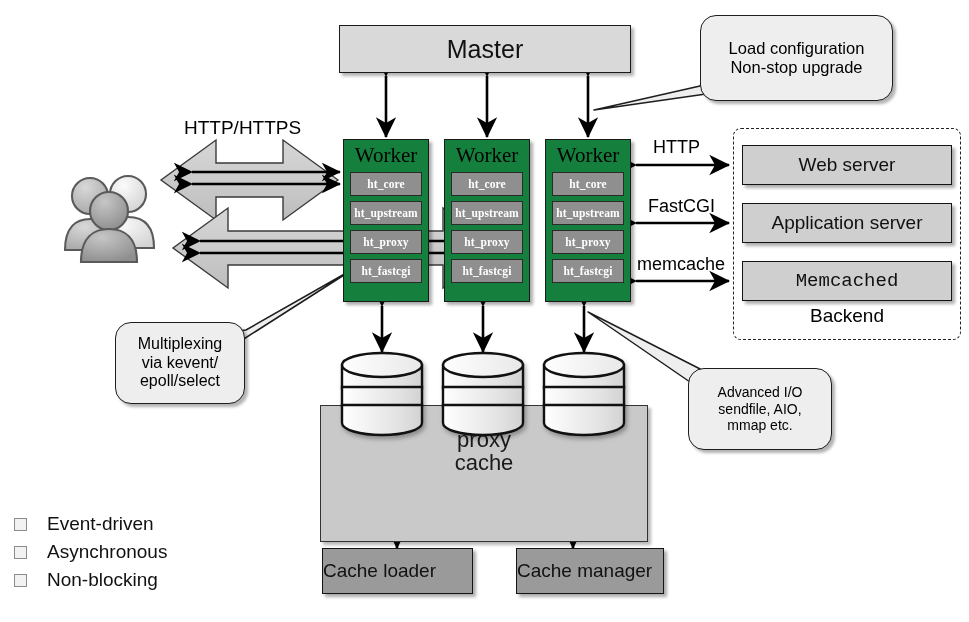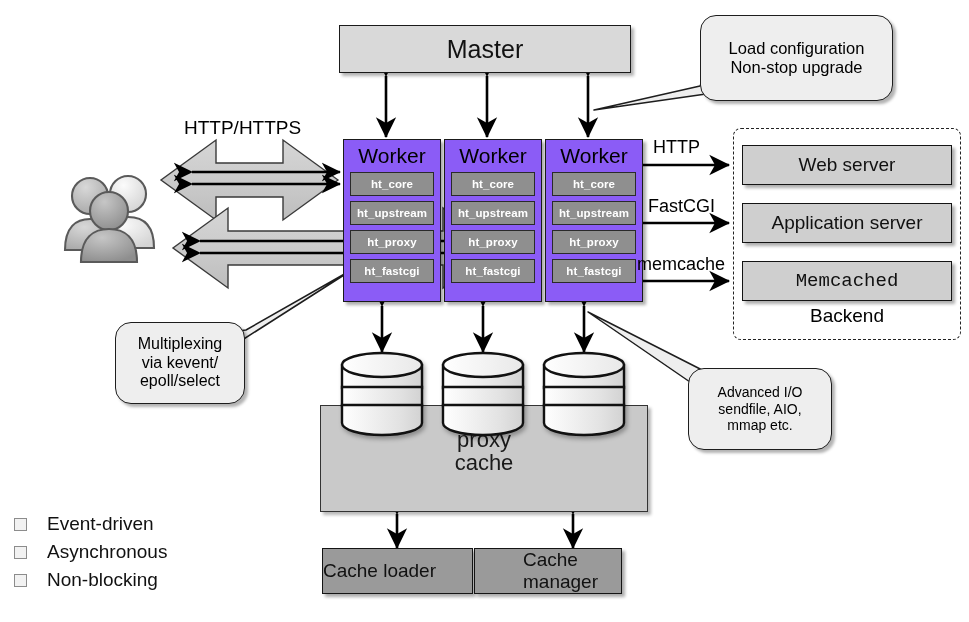--- a/index.html
+++ b/index.html
@@ -15,23 +15,23 @@
     box-shadow:3px 3px 3px rgba(0,0,0,.30);
     text-align:center;line-height:1.05;
   }
   .box.light{background:#d9d9d9;}
 
   #master{left:339px;top:25px;width:292px;height:48px;font-size:25px;}
   #master .t{font-size:25px;}
 
   
   .worker{
-    background:#8b5cf6;border:1.6px solid #1a1a1a;
+    background:#15803d;border:1.6px solid #1a1a1a;
     box-shadow:3px 3px 3px rgba(0,0,0,.32);
-    width:98px;height:163px;top:139px;
+    width:86px;height:163px;top:139px;font-family:Liberation Serif, serif;
   }
   .worker .wtitle{
     position:absolute;left:0;right:0;top:2px;height:27px;
     display:flex;align-items:center;justify-content:center;
     font-size:21px;color:#000;
   }
   .worker .mods{position:absolute;left:6px;right:6px;top:32px;}
   .worker .mod{
     background:#8f8f8f;border:1.3px solid #2a2a2a;color:#ffffff;
     font-size:11.5px;font-weight:bold;height:22px;margin-bottom:5px;
@@ -53,36 +53,36 @@
     display:flex;align-items:center;justify-content:center;
     box-shadow:3px 3px 3px rgba(0,0,0,.32);
   }
   #be1{top:145px;}
   #be2{top:203px;}
   #be3{top:261px;font-family:Liberation Mono, monospace;}
   #backend-label{left:733px;top:305px;width:228px;text-align:center;font-size:19px;}
 
   
   #proxycache{
-    left:320px;top:405px;width:328px;height:107px;
+    left:320px;top:405px;width:328px;height:137px;
     background:#c9c9c9;border:1.3px solid #333;
     box-shadow:3px 3px 3px rgba(0,0,0,.28);
   }
   #proxycache .t{
     position:absolute;left:0;right:0;top:22px;text-align:center;
     font-size:22px;line-height:1.06;color:#1a1a1a;
   }
 
   .cachebtn{
     height:46px;font-size:19px;background:#9a9a9a;
     border:1.5px solid #141414;box-shadow:3px 3px 3px rgba(0,0,0,.33);
     display:flex;align-items:center;justify-content:flex-start;top:548px;
   }
   #cloader{left:322px;width:151px;}
-  #cmanager{left:474px;width:148px;padding-left:48px;}
+  #cmanager{left:516px;width:148px;}
 
   
   .cyl{width:86px;height:92px;top:345px;}
   .cyl svg{display:block;filter:drop-shadow(2px 3px 2px rgba(0,0,0,.30));}
   #cy1{left:339px;}
   #cy2{left:440px;}
   #cy3{left:541px;}
 
   
   .callout{

